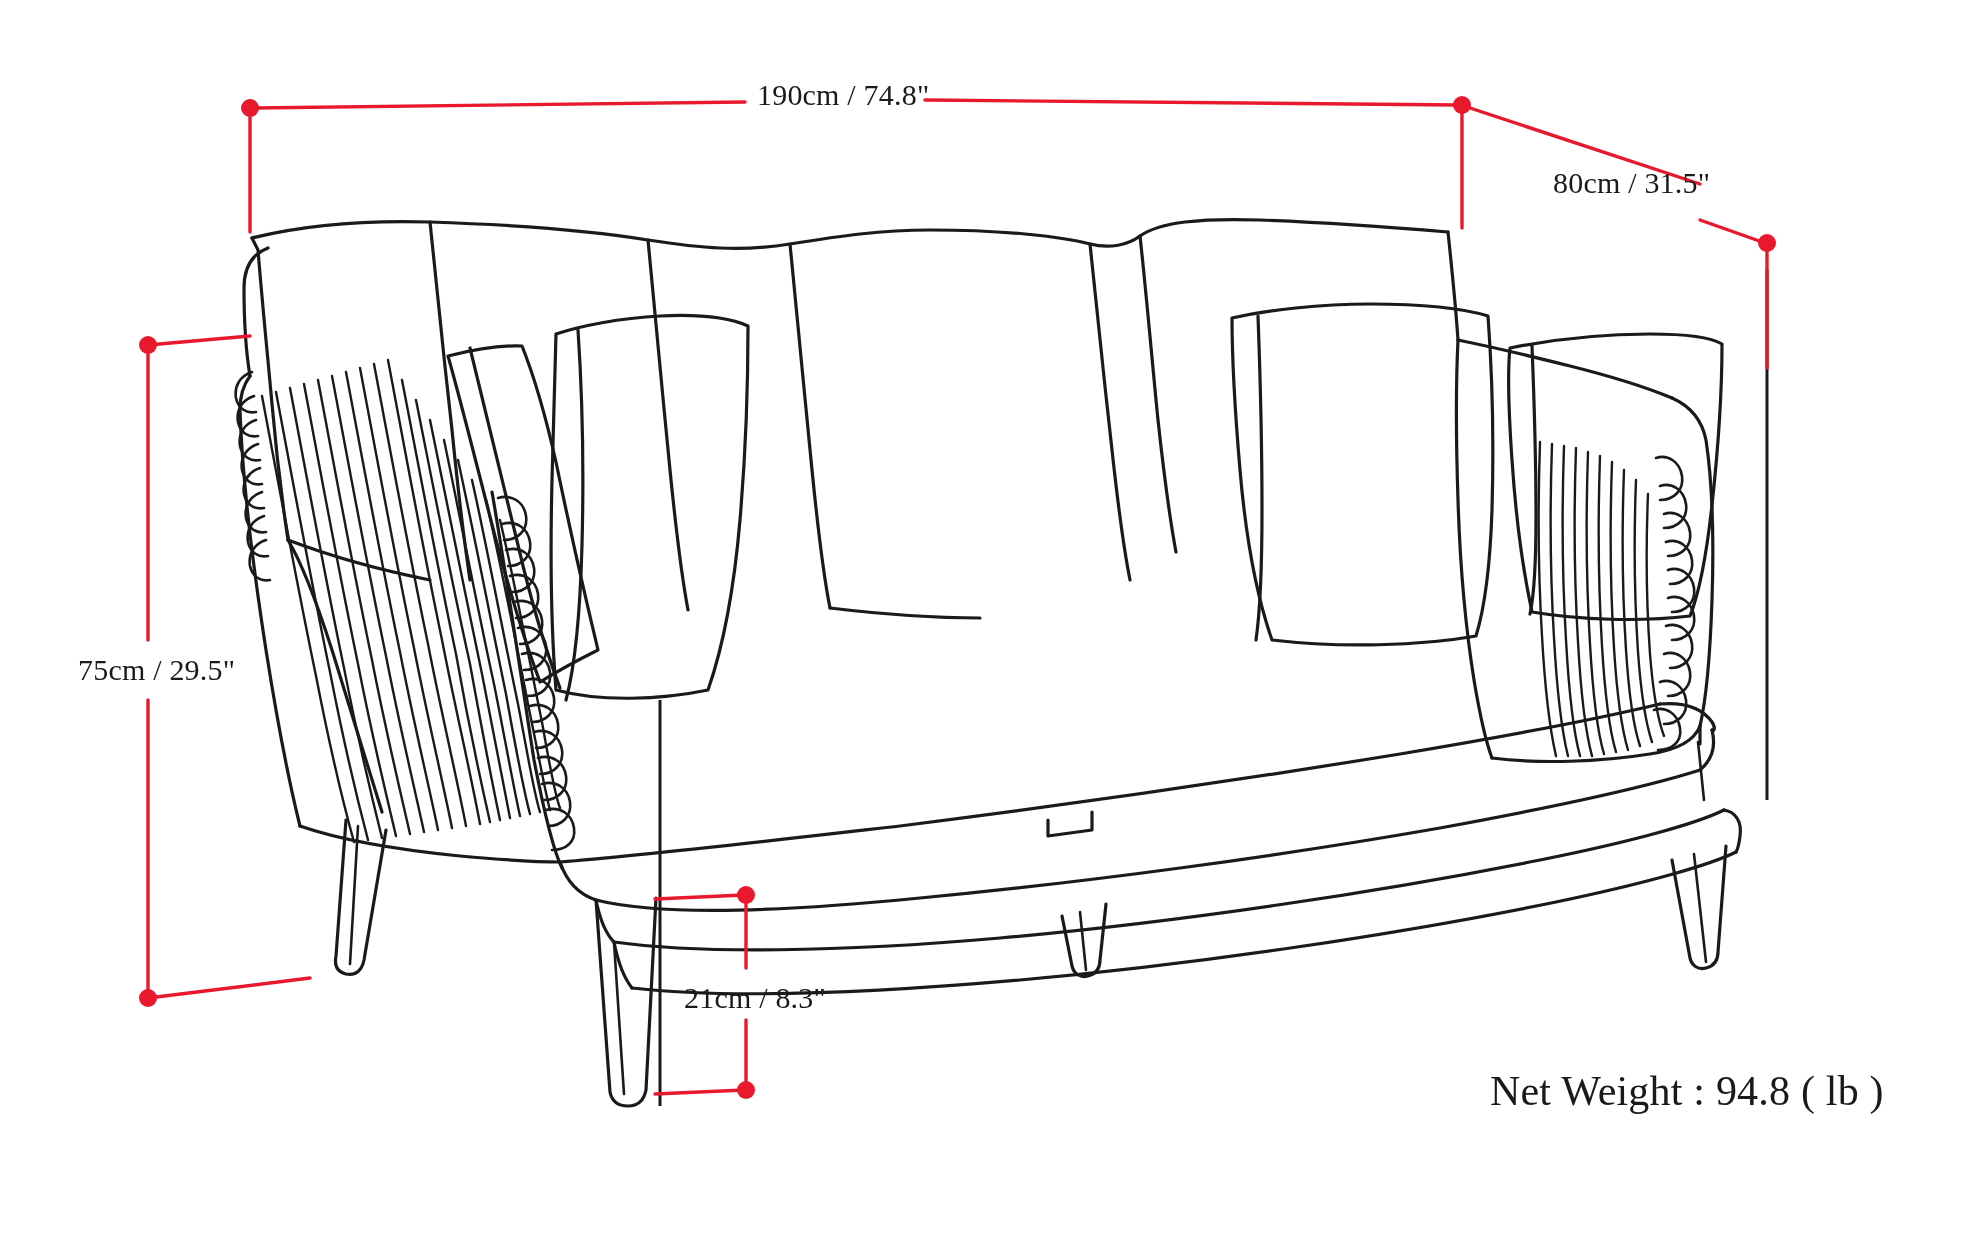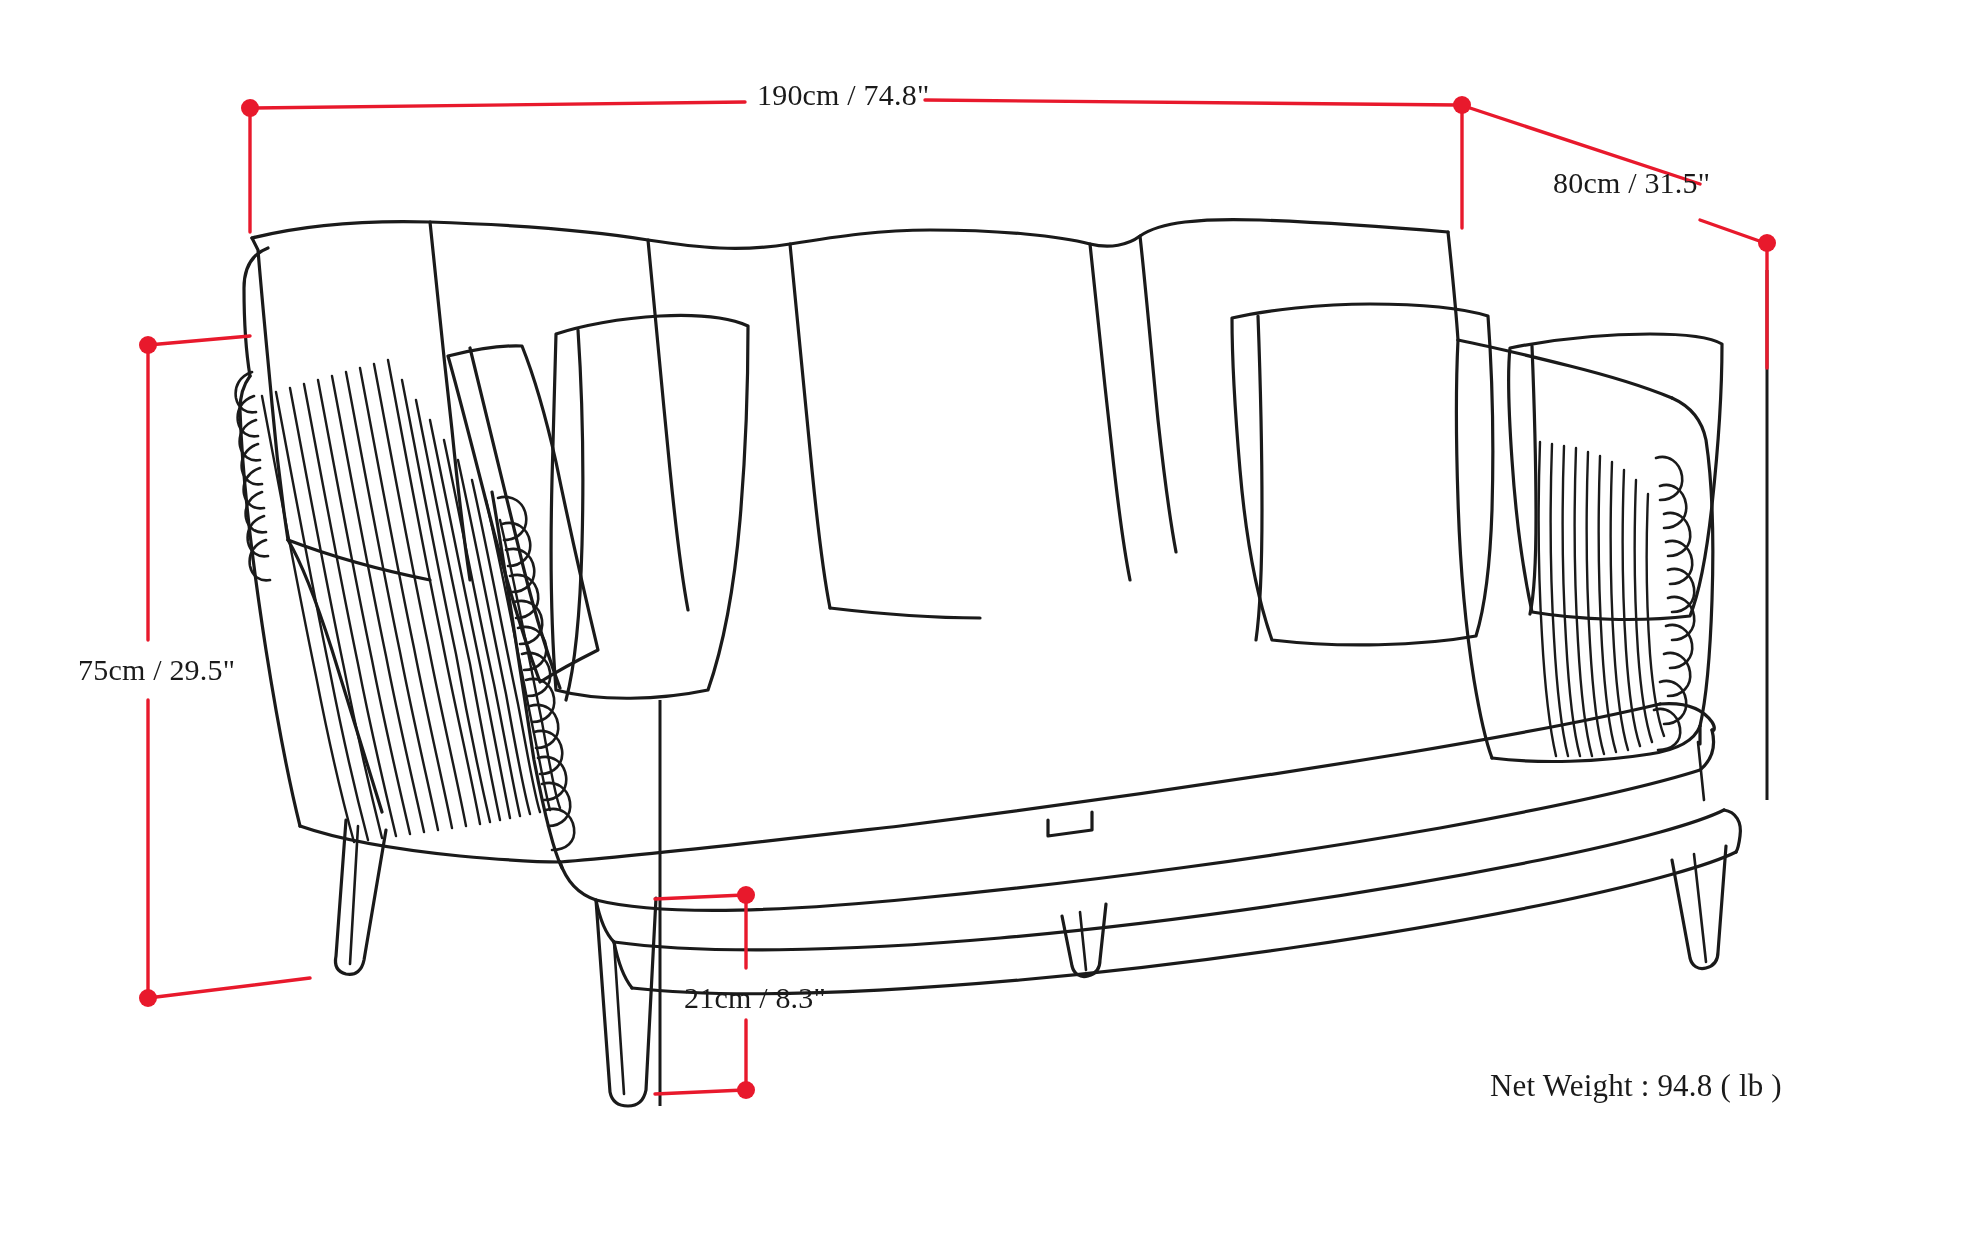--- a/index.html
+++ b/index.html
@@ -29,21 +29,21 @@
     letter-spacing: 0.2px;
     white-space: nowrap;
     line-height: 1;
   }
   #label-width  { left: 757px;  top: 80px; }
   #label-depth  { left: 1553px; top: 168px; }
   #label-height { left: 78px;   top: 655px; }
   #label-leg    { left: 684px;  top: 983px; }
   #label-weight {
     left: 1490px; top: 1070px;
-    font-size: 31px;
+    font-size: 42px;
   }
 </style>
 </head>
 <body>
 
 <div id="stage">
 
   <svg id="art" viewBox="0 0 1980 1240" xmlns="http://www.w3.org/2000/svg">
 
     <defs>

